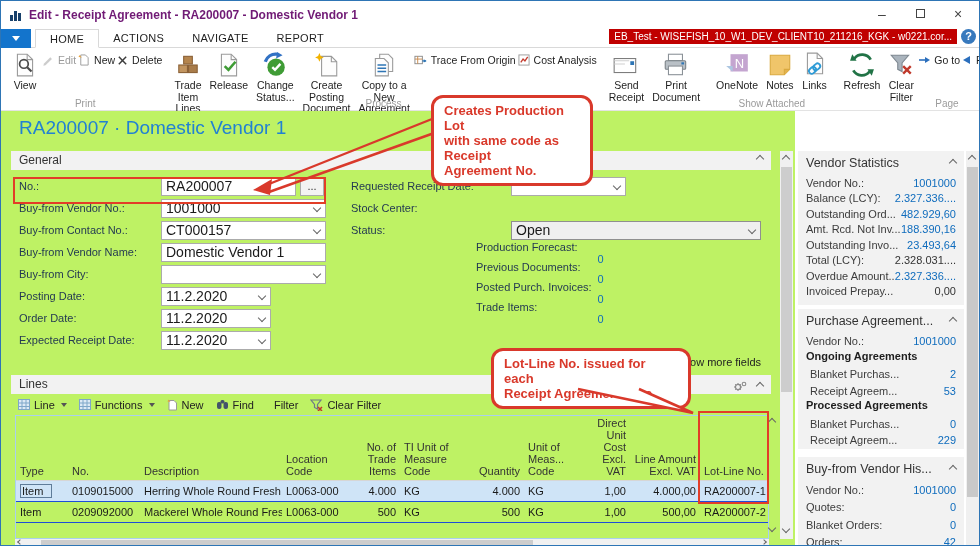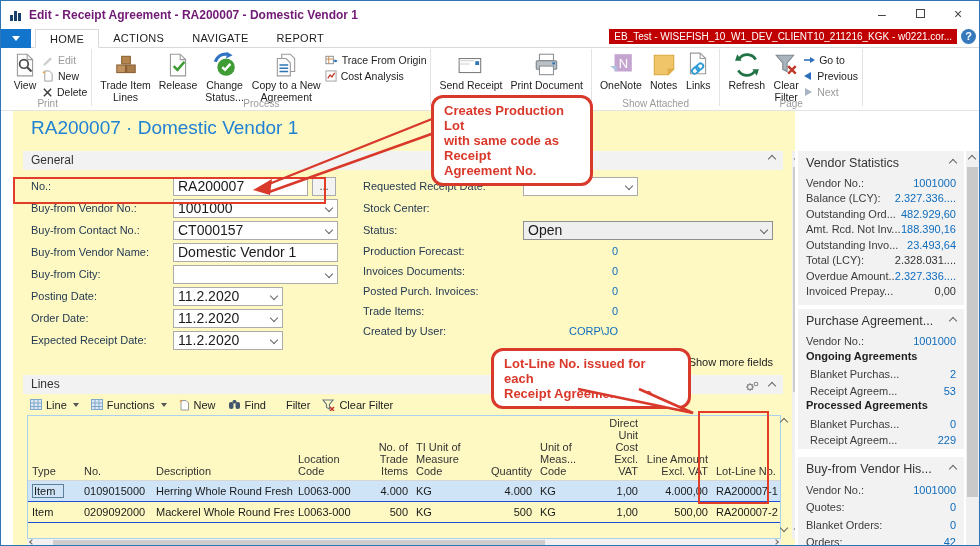--- a/index.html
+++ b/index.html
@@ -26,38 +26,38 @@
   .help-circle { position:absolute; right:3px; top:0; width:15px; height:15px; border-radius:50%; background:#3779bd; color:#fff; font-size:11px; font-weight:bold; text-align:center; line-height:15px; }
 
   
   .ribbon { position:absolute; top:47px; left:0; right:0; height:63px; background:#fff; border-bottom:1px solid #e3e3e3; display:flex; align-items:flex-start; padding:1px 0 0 4px; }
   .rgroup { position:relative; height:60px; padding:0 3px; display:flex; align-items:flex-start; }
   .rcaption { position:absolute; bottom:0; left:0; right:0; text-align:center; color:#9b9b9b; font-size:10px; }
   .rsep { width:1px; background:#e3e3e3; height:57px; margin:0 1px; }
   .btn-large { display:flex; flex-direction:column; align-items:center; padding:2px 4px 0 4px; }
   .btn-large .ic { height:27px; display:flex; align-items:flex-end; }
   .btn-large .lbl { font-size:10.5px; line-height:11.5px; text-align:center; white-space:pre-line; margin-top:2px; color:#1e1e1e; }
-  .smallcol { display:flex; flex-direction:column; gap:2px; padding-top:4px; }
+  .smallcol { display:flex; gap:2px; padding-top:4px; }
   .btn-small { display:flex; align-items:center; gap:4px; font-size:10.5px; height:14px; color:#1e1e1e; white-space:nowrap; }
   .disabled { color:#9b9b9b !important; }
   .dim { opacity:.5; }
 
   
-  .main { position:absolute; top:110px; left:12px; width:794px; height:436px; background:#fef9c3; }
+  .main { position:absolute; top:110px; left:0; width:794px; height:436px; background:#bef264; }
   .page-title { position:absolute; top:6px; left:18px; font-size:19px; color:#2181d3; }
   .sec-head { position:absolute; left:10px; width:760px; height:19px; background:#f2f2f2; padding:2px 8px; font-size:12px; color:#333; }
   .chev { display:inline-block; width:6px; height:6px; border-left:1.5px solid #666; border-top:1.5px solid #666; }
   .chev.up { transform:rotate(45deg); } .chev.down { transform:rotate(225deg); }
   .chev.left { transform:rotate(-45deg); } .chev.right { transform:rotate(135deg); }
   .sec-head .right-tools { position:absolute; right:8px; top:5px; display:flex; gap:10px; align-items:center; }
 
   .gen-left { position:absolute; top:64px; left:18px; }
   .gen-right { position:absolute; top:64px; left:350px; }
   .frow { height:22px; display:flex; align-items:center; }
-  .lrow { height:20px; display:flex; align-items:center; }
+  .lrow { height:20px; display:flex; align-items:center;flex-direction:column; }
   .flabel { width:142px; color:#243a52; }
   .flabel.r { width:160px; }
   .field { position:relative; display:inline-flex; height:19px; border:1px solid #ababab; background:#fff; }
   .field input { border:0; width:100%; height:100%; padding:0 17px 0 4px; font:inherit; font-size:14px; color:#1a1a1a; background:transparent; outline:none; }
   .field.noarrow input { padding-right:4px; }
   .field .dd { position:absolute; right:1px; top:0; bottom:0; width:15px; display:flex; align-items:center; justify-content:center; }
   .field.disab { background:#efefef; border-color:#8f8f8f; }
   .w-no{width:135px;} .w-med{width:165px;} .w-date{width:110px;} .w-req{width:115px;} .w-wide{width:250px;}
   .assist { width:24px; height:19px; border:1px solid #ababab; background:#f3f3f3; margin-left:4px; text-align:center; line-height:16px; font-size:11px; color:#333; }
   .linkval { width:95px; text-align:right; color:#0f6cbd; }
@@ -211,20 +211,31 @@
           <circle cx="13" cy="14" r="8" fill="#3f9c35"></circle>
               <path d="M9.5 14l2.5 2.5 5-5.5" fill="none" stroke="#fff" stroke-width="2.2"></path>
         </svg>
           </span>
         <span class="lbl">Change
 Status...</span>
       </div>
       <div class="btn-large">
         <span class="ic">
             <svg class="icon" width="26" height="26" viewBox="0 0 24 24">
+          <path d="M7 4h9l5 5v13H7z" fill="#fdfdfd" stroke="#9a9a9a"></path>
+              <path d="M16 4v5h5" fill="none" stroke="#9a9a9a"></path>
+          <path d="M5 1l1.2 2.8L9 5l-2.8 1.2L5 9 3.8 6.2 1 5l2.8-1.2z" fill="#f2b200"></path>
+        </svg>
+          </span>
+        <span class="lbl">Create Posting
+Document</span>
+      </div>
+      <div class="btn-large">
+        <span class="ic">
+            <svg class="icon" width="26" height="26" viewBox="0 0 24 24">
           <path d="M8 2h8l4 4v12H8z" fill="#fdfdfd" stroke="#9a9a9a"></path>
           <path d="M4 6h8l4 4v12H4z" fill="#fdfdfd" stroke="#9a9a9a"></path>
           <path d="M6 12h8M6 15h8M6 18h8" stroke="#2e75b5" stroke-width="1.2"></path>
         </svg>
           </span>
         <span class="lbl">Copy to a New
 Agreement</span>
       </div>
       <div class="smallcol">
         <div class="btn-small">
@@ -459,34 +470,30 @@
             <span class="dd">
               <span class="chev down"></span>
             </span>
           </span>
         </div>
       <div class="lrow">
           <span class="flabel r">Production Forecast:</span>
           <span class="linkval">0</span>
         </div>
       <div class="lrow">
-          <span class="flabel r">Invoices Documents:</span>
+          <span class="flabel r">Previous Documents:</span>
           <span class="linkval">0</span>
         </div>
       <div class="lrow">
           <span class="flabel r">Posted Purch. Invoices:</span>
           <span class="linkval">0</span>
         </div>
       <div class="lrow">
           <span class="flabel r">Trade Items:</span>
           <span class="linkval">0</span>
-        </div>
-      <div class="lrow">
-          <span class="flabel r">Created by User:</span>
-          <span class="linkval">CORP\JO</span>
         </div>
     </div>
 
     <div class="show-more">
       <span class="chev down" style="margin-top:-3px;"></span>
       <span>Show more fields</span>
     </div>
 
     <div class="sec-head" style="top:264px;">
       <span>Lines</span>

